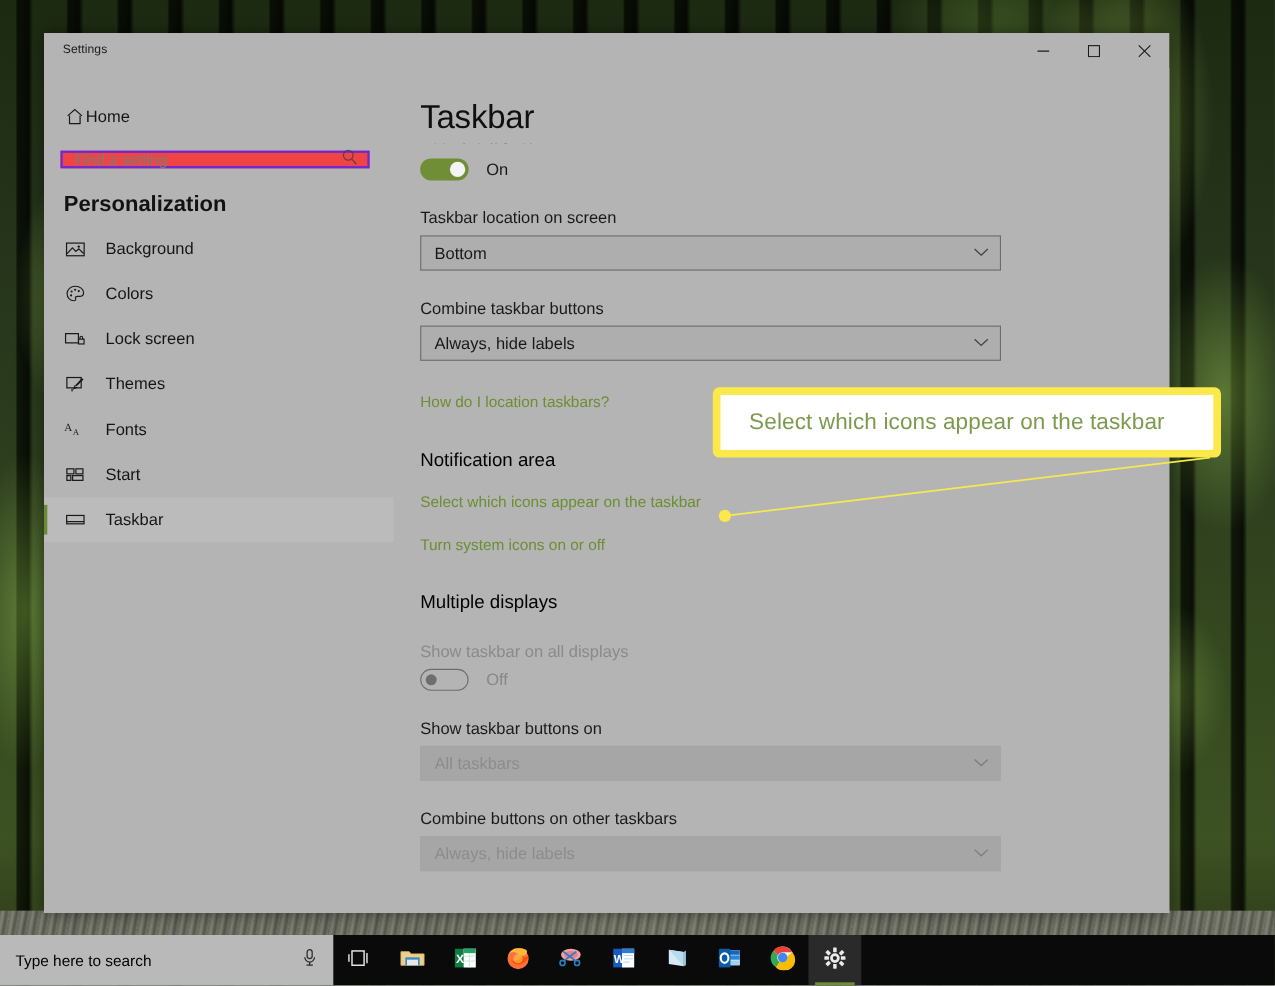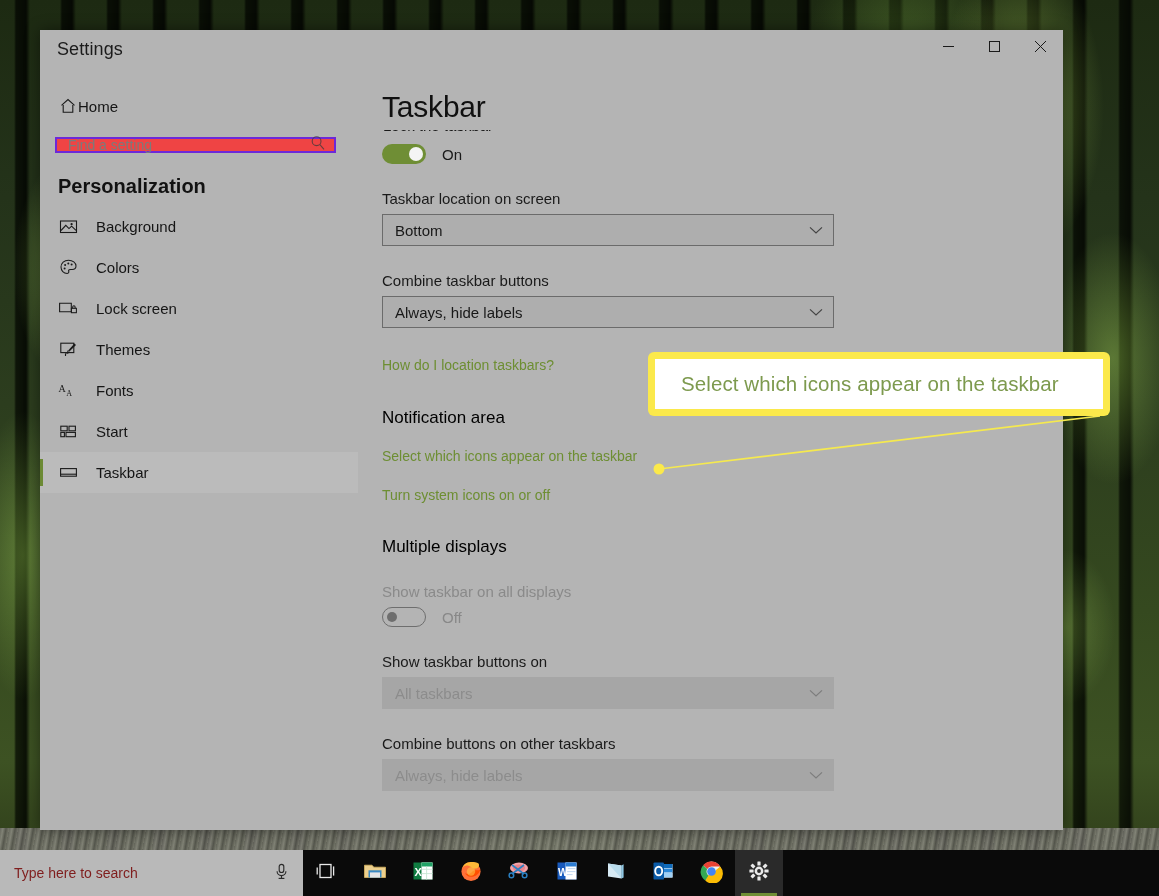--- a/index.html
+++ b/index.html
@@ -81,21 +81,21 @@
   }
 
   .titlebar {
     height: 32px;
     display: flex;
     align-items: flex-start;
     flex: 0 0 32px;
     position: relative;
   }
   .titlebar .title {
-    font-size: 18px;
+    font-size: 11px;
     color: #1b1b1b;
     padding: 9px 0 0 17px;
     letter-spacing: .1px;
   }
   .window-controls {
     position: absolute;
     right: 0; top: 0;
     display: flex;
     height: 32px;
   }
@@ -233,21 +233,21 @@
   .toggle-label.disabled { color: #888888; }
 
   .field-label {
     font-size: 15px;
     color: #1a1a1a;
     margin: 26px 0 7px 0;
   }
   .field-label.disabled { color: #8a8a8a; }
 
   .combo {
-    width: 452px;
+    width: 528px;
     height: 32px;
     border: 1px solid #6b6b6b;
     background: #aeaeae;
     display: flex;
     align-items: center;
     padding: 0 10px 0 12px;
     cursor: default;
   }
   .combo .value { flex: 1; font-size: 15px; color: #181818; }
   .combo .chev { opacity: .8; }
@@ -326,21 +326,21 @@
   .tb-search {
     width: 303px;
     height: 46px;
     background: #b9b9b9;
     display: flex;
     align-items: center;
     padding: 0 14px 0 14px;
     flex: 0 0 303px;
     cursor: default;
   }
-  .tb-search .ph { flex: 1; font-size: 14px; color: #7f1d1d; }
+  .tb-search .ph { flex: 1; font-size: 14px; color: #000000; }
   .tb-icons { display: flex; align-items: center; height: 46px; }
   .tb-item {
     width: 48px; height: 46px;
     display: flex; align-items: center; justify-content: center;
     position: relative;
     cursor: default;
   }
   .tb-item.active { background: #2a2a2a; }
   .tb-item.active::after {
     content: "";

